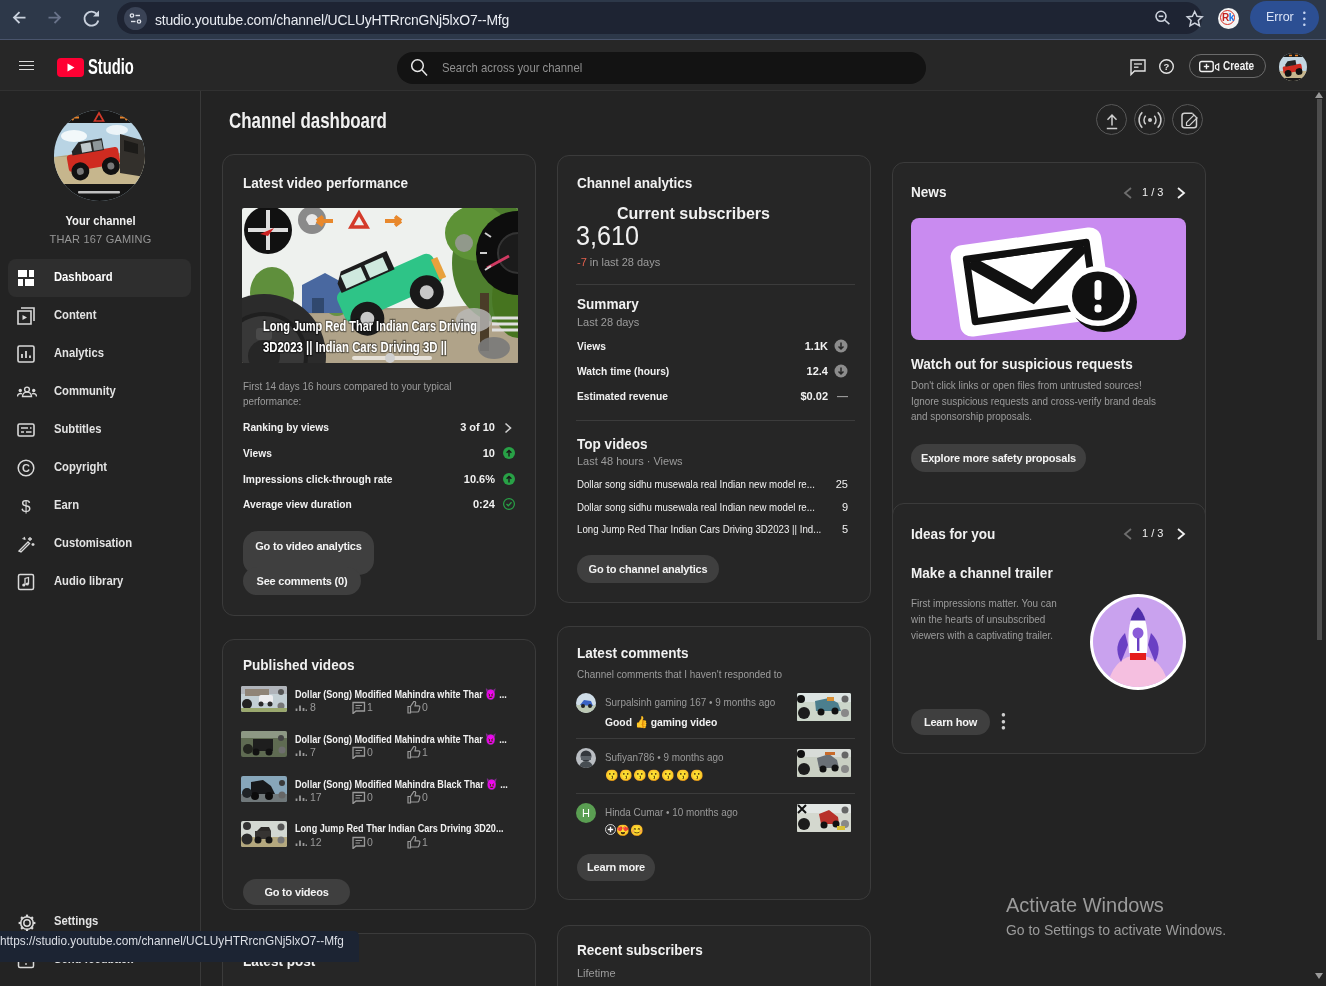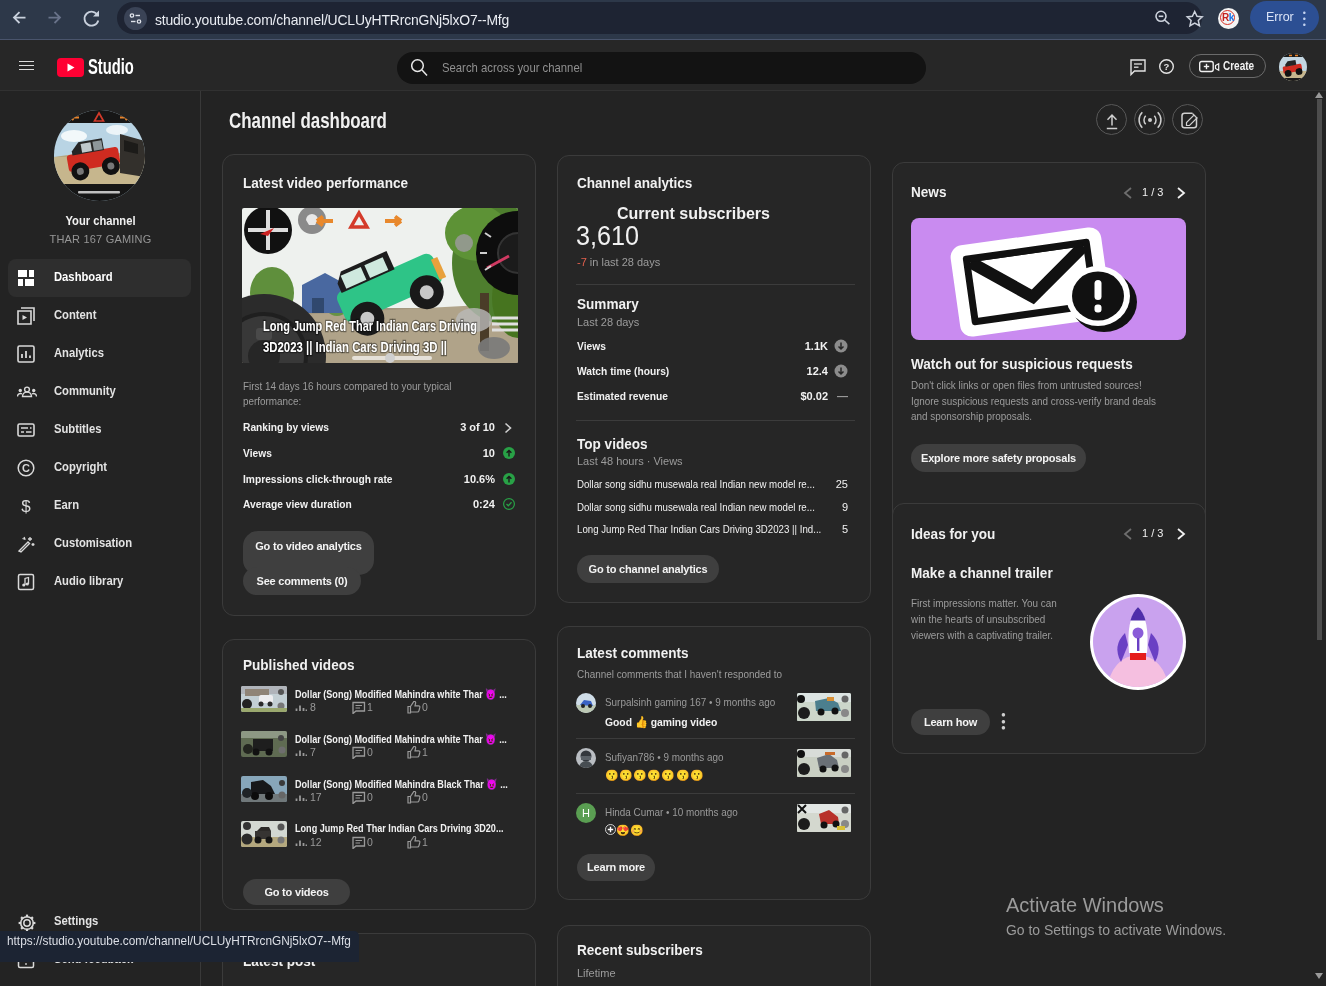--- a/index.html
+++ b/index.html
@@ -60,21 +60,21 @@
 .tvrow .tt { position:absolute; left:0; color:#f1f1f1; white-space:nowrap; transform:scaleX(0.88); transform-origin:left top; }
 .tvrow .tn { position:absolute; right:4px; color:#f1f1f1; }
 .pgn { position:absolute; left:0; width:314px; height:14px; }
 
 .cmt-name { position:absolute; left:47px; font-size:11px; color:#9a9a9a; white-space:nowrap; transform:scaleX(0.9); transform-origin:left top; }
 .cmt-thumb { position:absolute; right:19.5px; width:54px; height:28.5px; border-radius:2px; overflow:hidden; }
 .cava { position:absolute; left:18px; width:20px; height:20px; border-radius:50%; overflow:hidden; }
 
 #actw1 { position:absolute; left:1006px; top:894px; font-size:20px; color:#9b9b9b; }
 #actw2 { position:absolute; left:1006px; top:921px; font-size:15px; color:#9b9b9b; transform:scaleX(0.93); transform-origin:left top; white-space:nowrap; }
-#statusbar { position:absolute; left:0; top:931px; width:359px; height:31px; background:#1c2433; color:#dcdfe6; font-size:13px; line-height:20px; padding-left:7px; white-space:nowrap; border-top-right-radius:5px; }
+#statusbar { position:absolute; left:0; top:931px; width:359px; height:31px; background:#1c2433; color:#dcdfe6; font-size:13px; line-height:20px; white-space:nowrap; border-top-right-radius:5px; }
 #statusbar span { display:inline-block; transform:scaleX(0.91); transform-origin:left top; }
 #sthumb { position:absolute; left:1317px; top:99px; width:5px; height:541px; background:#4d4d4d; }
 </style>
 </head>
 <body>
 
 <div id="chrome">
   <svg width="1326" height="40" style="left:0;top:0;">
 
     <path d="M25.5 17.6 H14.5 M19.5 12.2 L14 17.6 L19.5 23" stroke="#c9d1dd" stroke-width="1.8" fill="none"></path>

